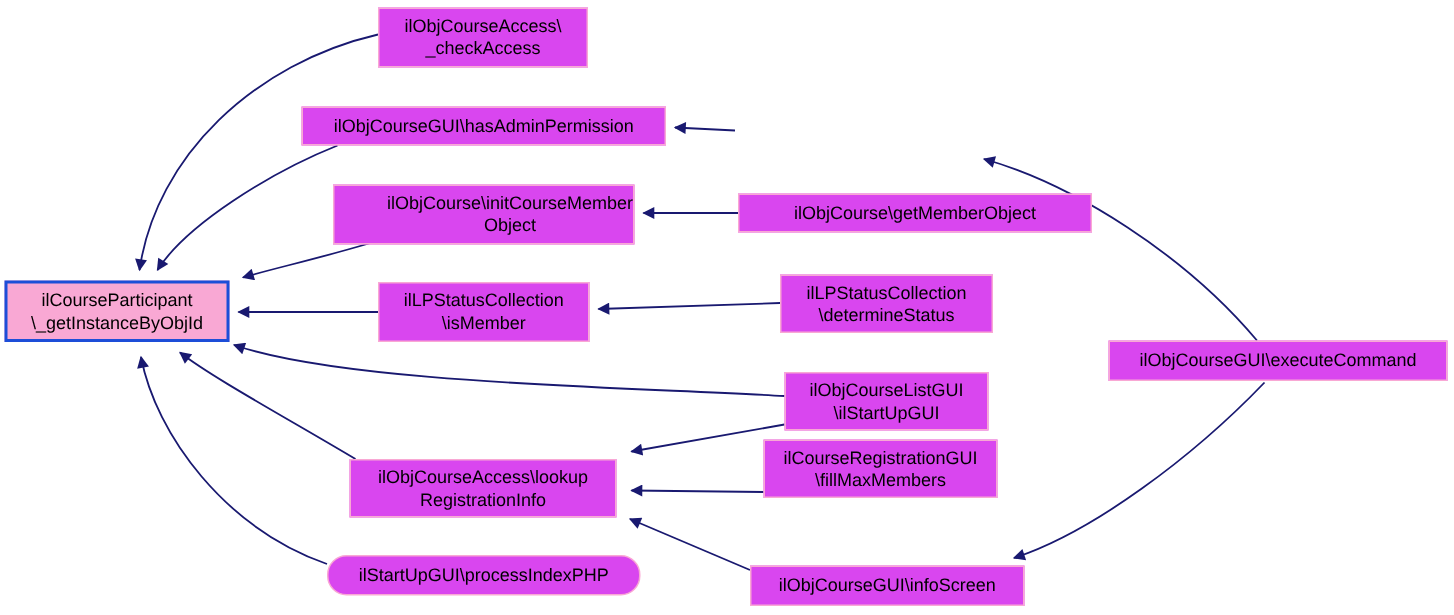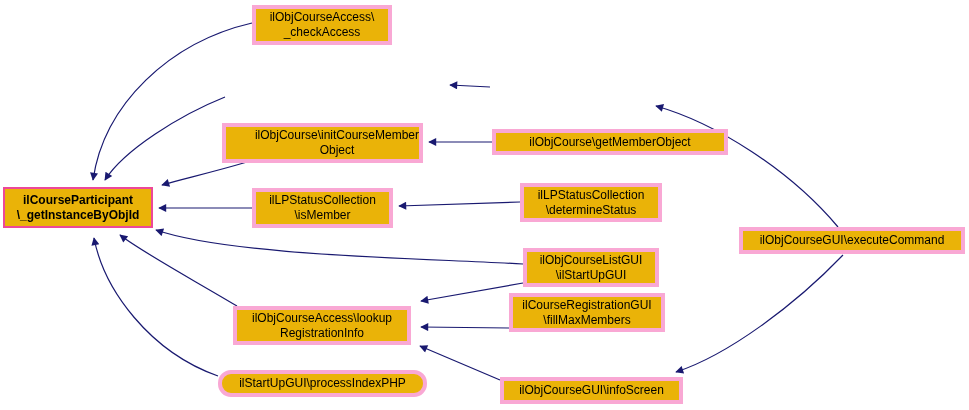--- a/index.html
+++ b/index.html
@@ -18,37 +18,36 @@
   #edges {
     position: absolute;
     left: 0;
     top: 0;
     width: 969px;
     height: 410px;
   }
   .node {
     position: absolute;
     box-sizing: border-box;
-    background: #eab308;
-    border: 4px solid #f9a8d4;
+    background: #d946ef;
+    border: 1px solid #f9a8d4;
     color: #000000;
     font-size: 12px;
     line-height: 15px;
     display: flex;
     align-items: center;
     justify-content: center;
     text-align: center;
     white-space: pre-line;
     cursor: pointer;
   }
   .node.highlight {
-    background: #eab308;
-    border: 2px solid #ec4899;
+    background: #f9a8d4;
+    border: 2px solid #1d4ed8;
     cursor: default;
-    font-weight: bold;
   }
   .edge {
     fill: none;
     stroke: #191970;
     stroke-width: 1.2px;
   }
 </style>
 </head>
 <body>
 
@@ -80,20 +79,23 @@
   <div class="node highlight" style="left:3px; top:187px; width:150px; height:41px;">
     <span>ilCourseParticipant
 \_getInstanceByObjId</span>
   </div>
 
   <div class="node" style="left:252px; top:5px; width:140px; height:40px;">
     <span>ilObjCourseAccess\
 _checkAccess</span>
   </div>
 
+  <div class="node" style="left:201px; top:71px; width:243px; height:26px;">
+    <span>ilObjCourseGUI\hasAdminPermission</span>
+  </div>
 
   <div class="node" style="left:222px; top:123px; width:201px; height:40px;justify-content:flex-end;">
     <span>ilObjCourse\initCourseMember
 Object</span>
   </div>
 
   <div class="node" style="left:252px; top:188px; width:141px; height:40px;">
     <span>ilLPStatusCollection
 \isMember</span>
   </div>

